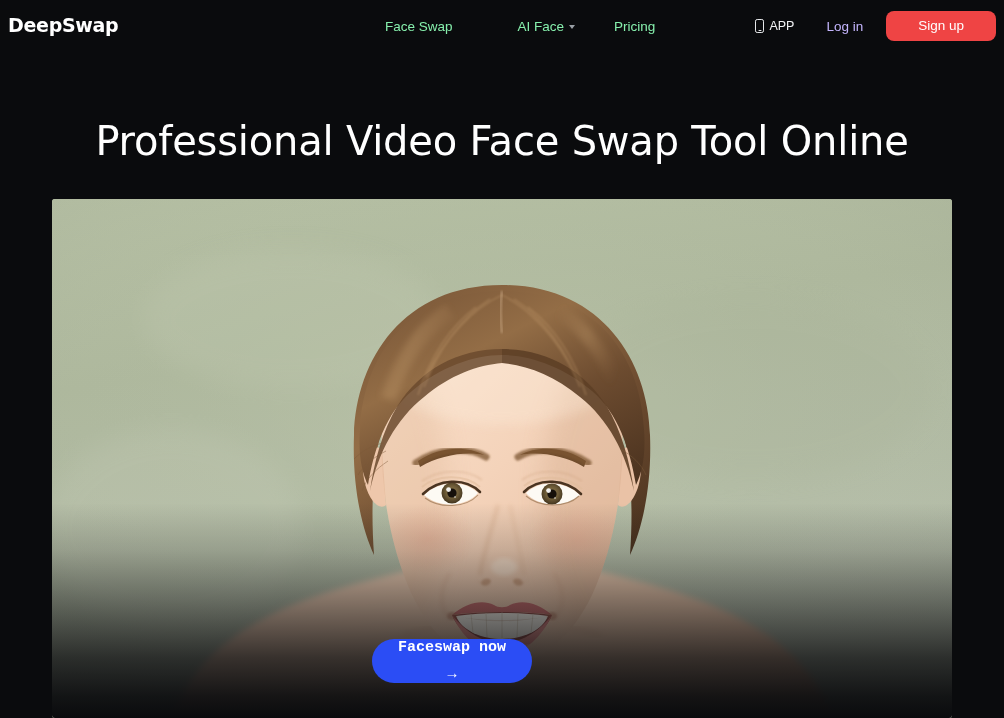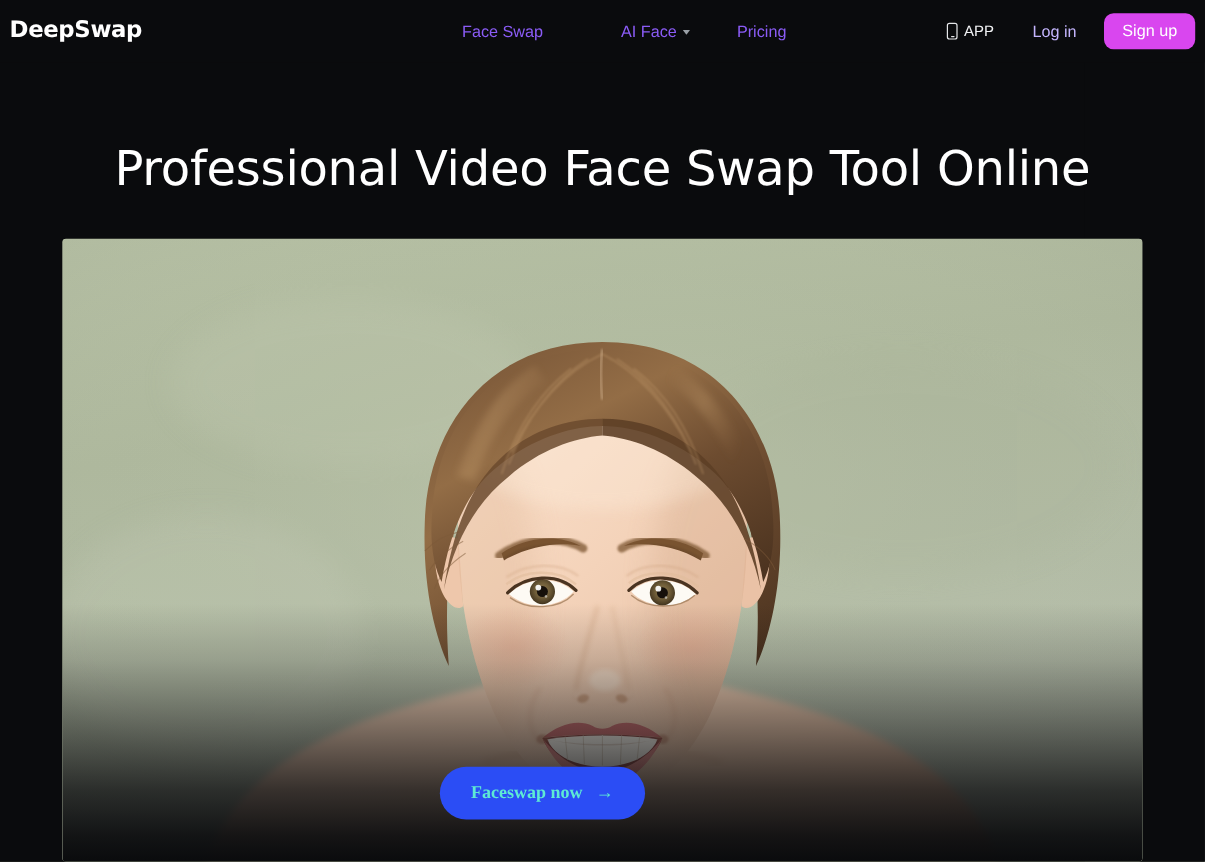--- a/index.html
+++ b/index.html
@@ -22,21 +22,21 @@
     position:absolute; left:8px; top:14px;
     font-size:19px; font-weight:bold; color:#ffffff;
     letter-spacing:-0.3px;
     font-family:"DejaVu Sans", sans-serif;
   }
   .nav {
     position:absolute; left:385px; top:0; height:52px;
     display:flex; align-items:center; gap:0px;
   }
   .nav-item {
-    color:#8b5cf6; font-size:13.5px; font-weight:400;
+    color:#86efac; font-size:13.5px; font-weight:400;
     padding:0 0; cursor:pointer; white-space:nowrap;
     display:flex; align-items:center; gap:5px;
   }
   .nav-gap1 { width:65px; }
   .nav-gap2 { width:39px; }
   .caret {
     display:inline-block;
     width:0;height:0;
     border-left:3.5px solid transparent;
     border-right:3.5px solid transparent;
@@ -59,24 +59,24 @@
   .phone-icon::after {
     content:""; position:absolute; left:50%; bottom:1px;
     transform:translateX(-50%);
     width:3px; height:1px; background:#e6e8ea; border-radius:1px;
   }
   .login-link {
     color:#c4b5fd; font-size:13.5px; cursor:pointer; margin-left:32px;
   }
   .signup-btn {
     margin-left:23px;
-    background:#d946ef; color:#ffffff;
+    background:#ef4444; color:#ffffff;
     font-size:13.5px; font-weight:500;
     border:none; border-radius:8px;
-    padding:8px 15px; cursor:pointer;
+    padding:8px 32px; cursor:pointer;
     line-height:1; white-space:nowrap;
     font-family:"Liberation Sans", sans-serif;
   }
 
   
   .headline {
     position:absolute; top:118px; left:0; width:1004px;
     text-align:center;
     color:#ffffff;
     font-size:40px;
@@ -105,28 +105,29 @@
         rgba(10,11,13,0.80) 72%,
         rgba(10,11,13,0.95) 90%,
         rgba(10,11,13,1) 100%);
     pointer-events:none;
   }
 
   
   .cta {
     position:absolute; left:50%; transform:translateX(-50%);
     top:639px;
-    background:#2b4df5; color:#5eead4;
+    background:#2b4df5; color:#ffffff;
     border:none; border-radius:22px;
     height:44px; padding:0 26px;
     font-size:15px; font-weight:bold;
     cursor:pointer;
     display:flex; align-items:center; gap:11px;
-    font-family:Liberation Serif, serif;
+    font-family:Liberation Mono, monospace;
     white-space:nowrap;
+    flex-direction:column;
   }
   .cta .arrow { font-size:15px; line-height:1; }
 </style>
 </head>
 <body>
 
 <div class="page">
 
   <div class="header">
 

